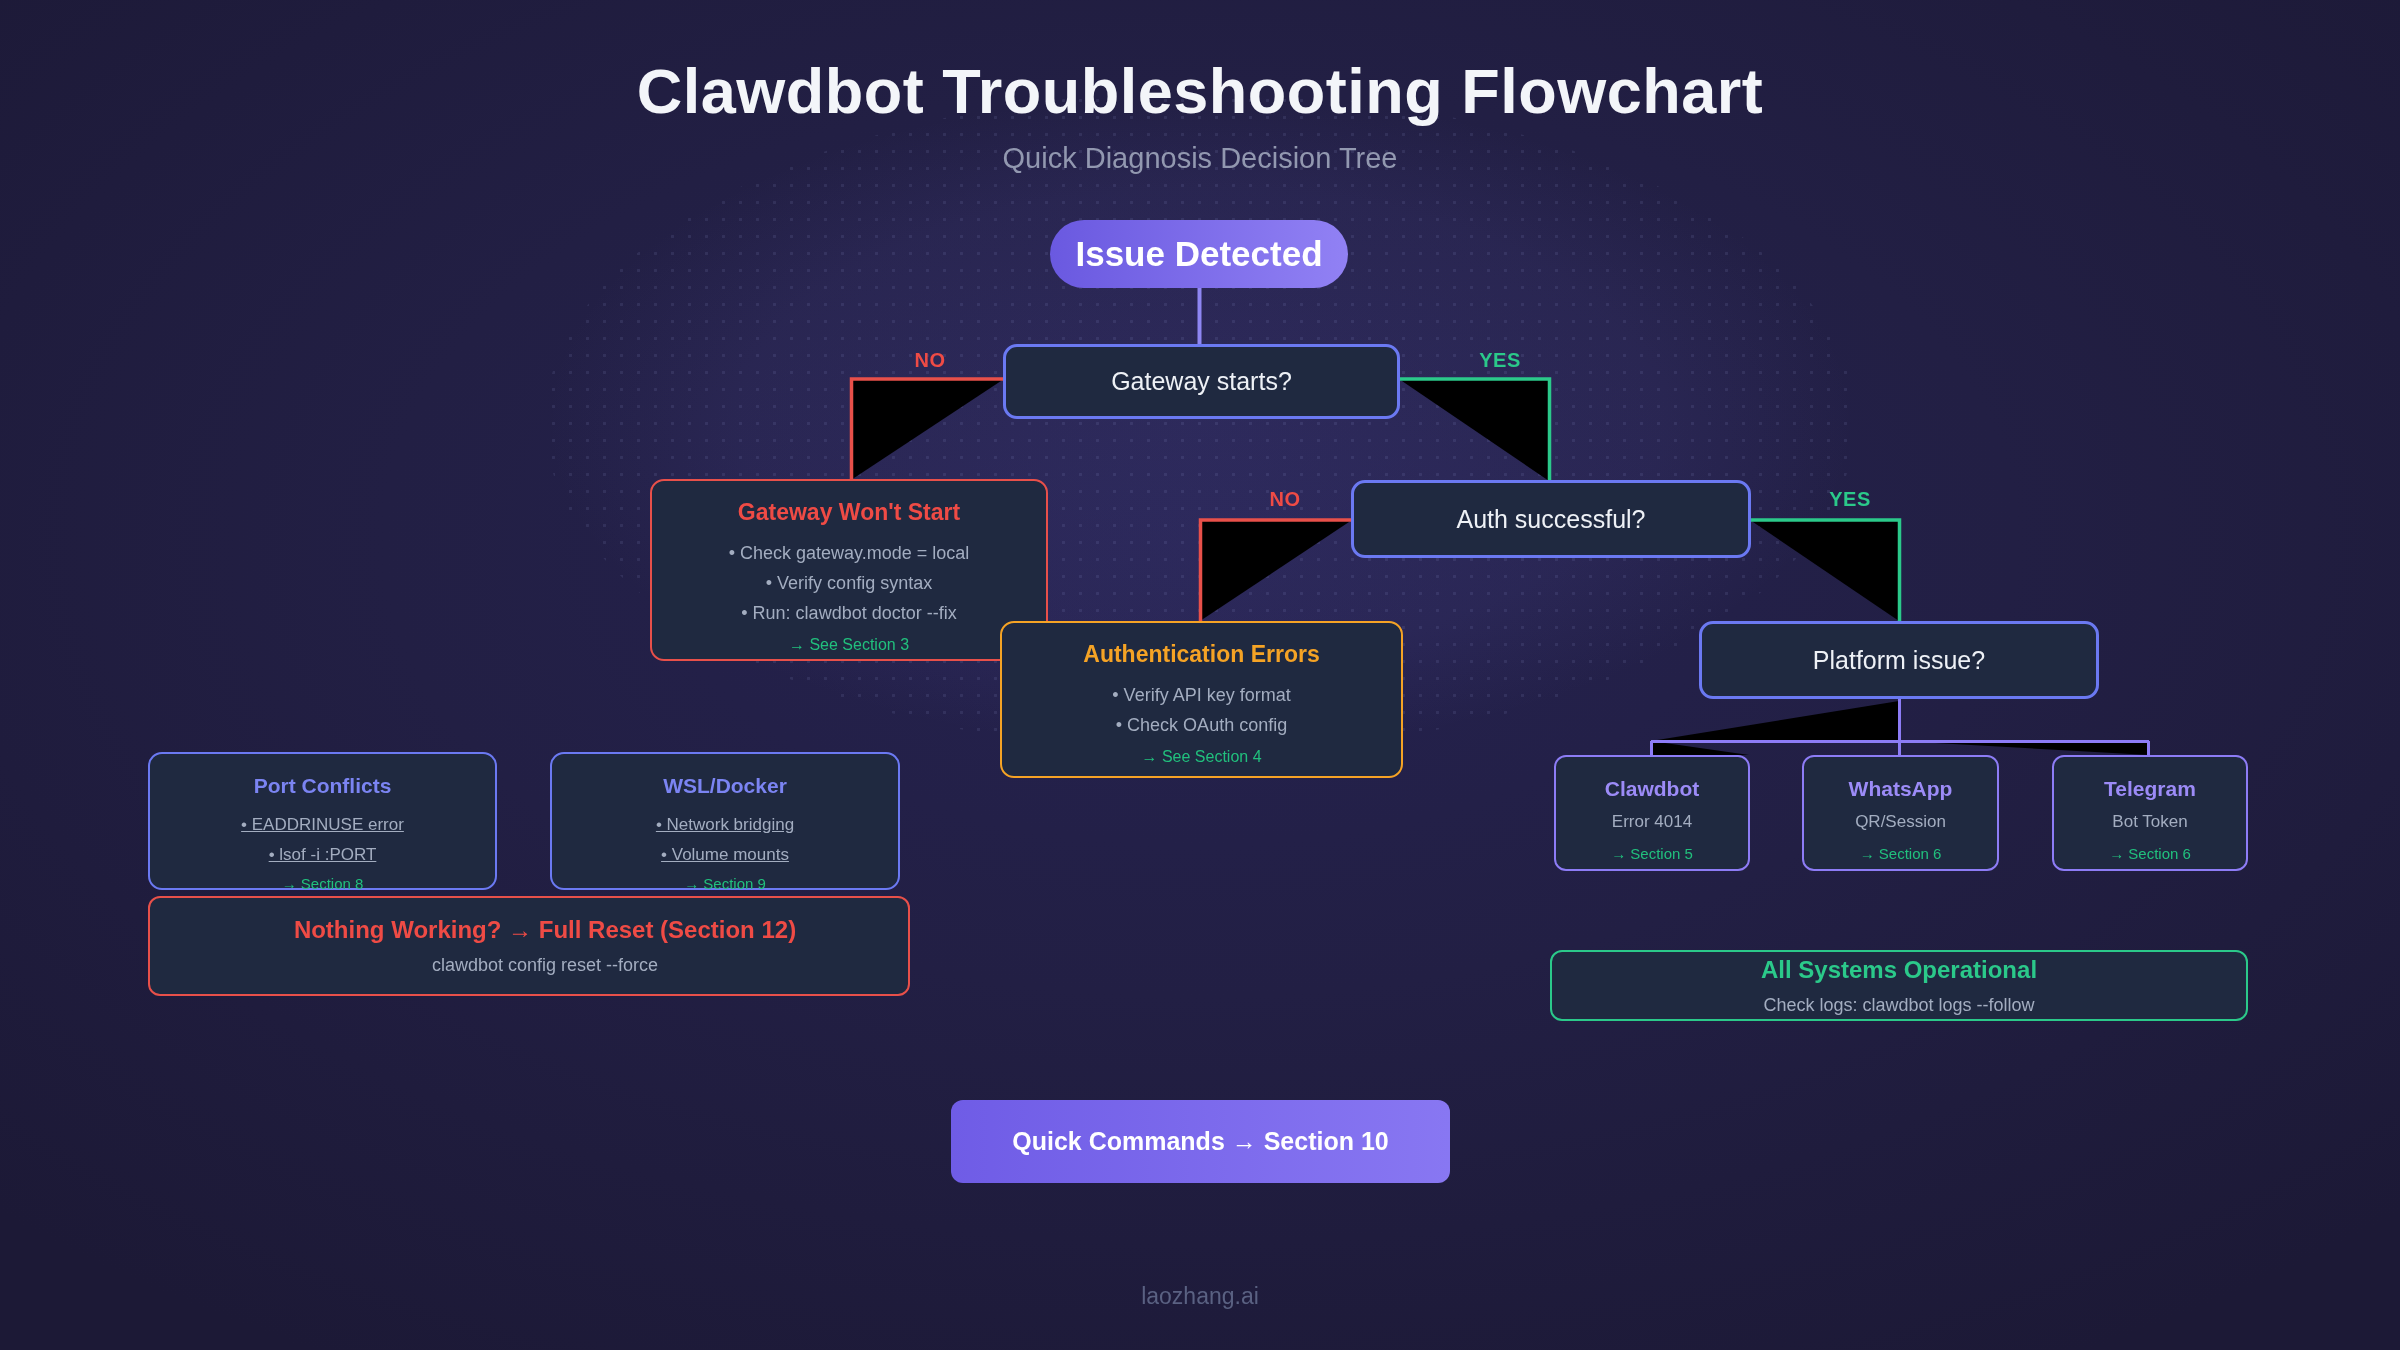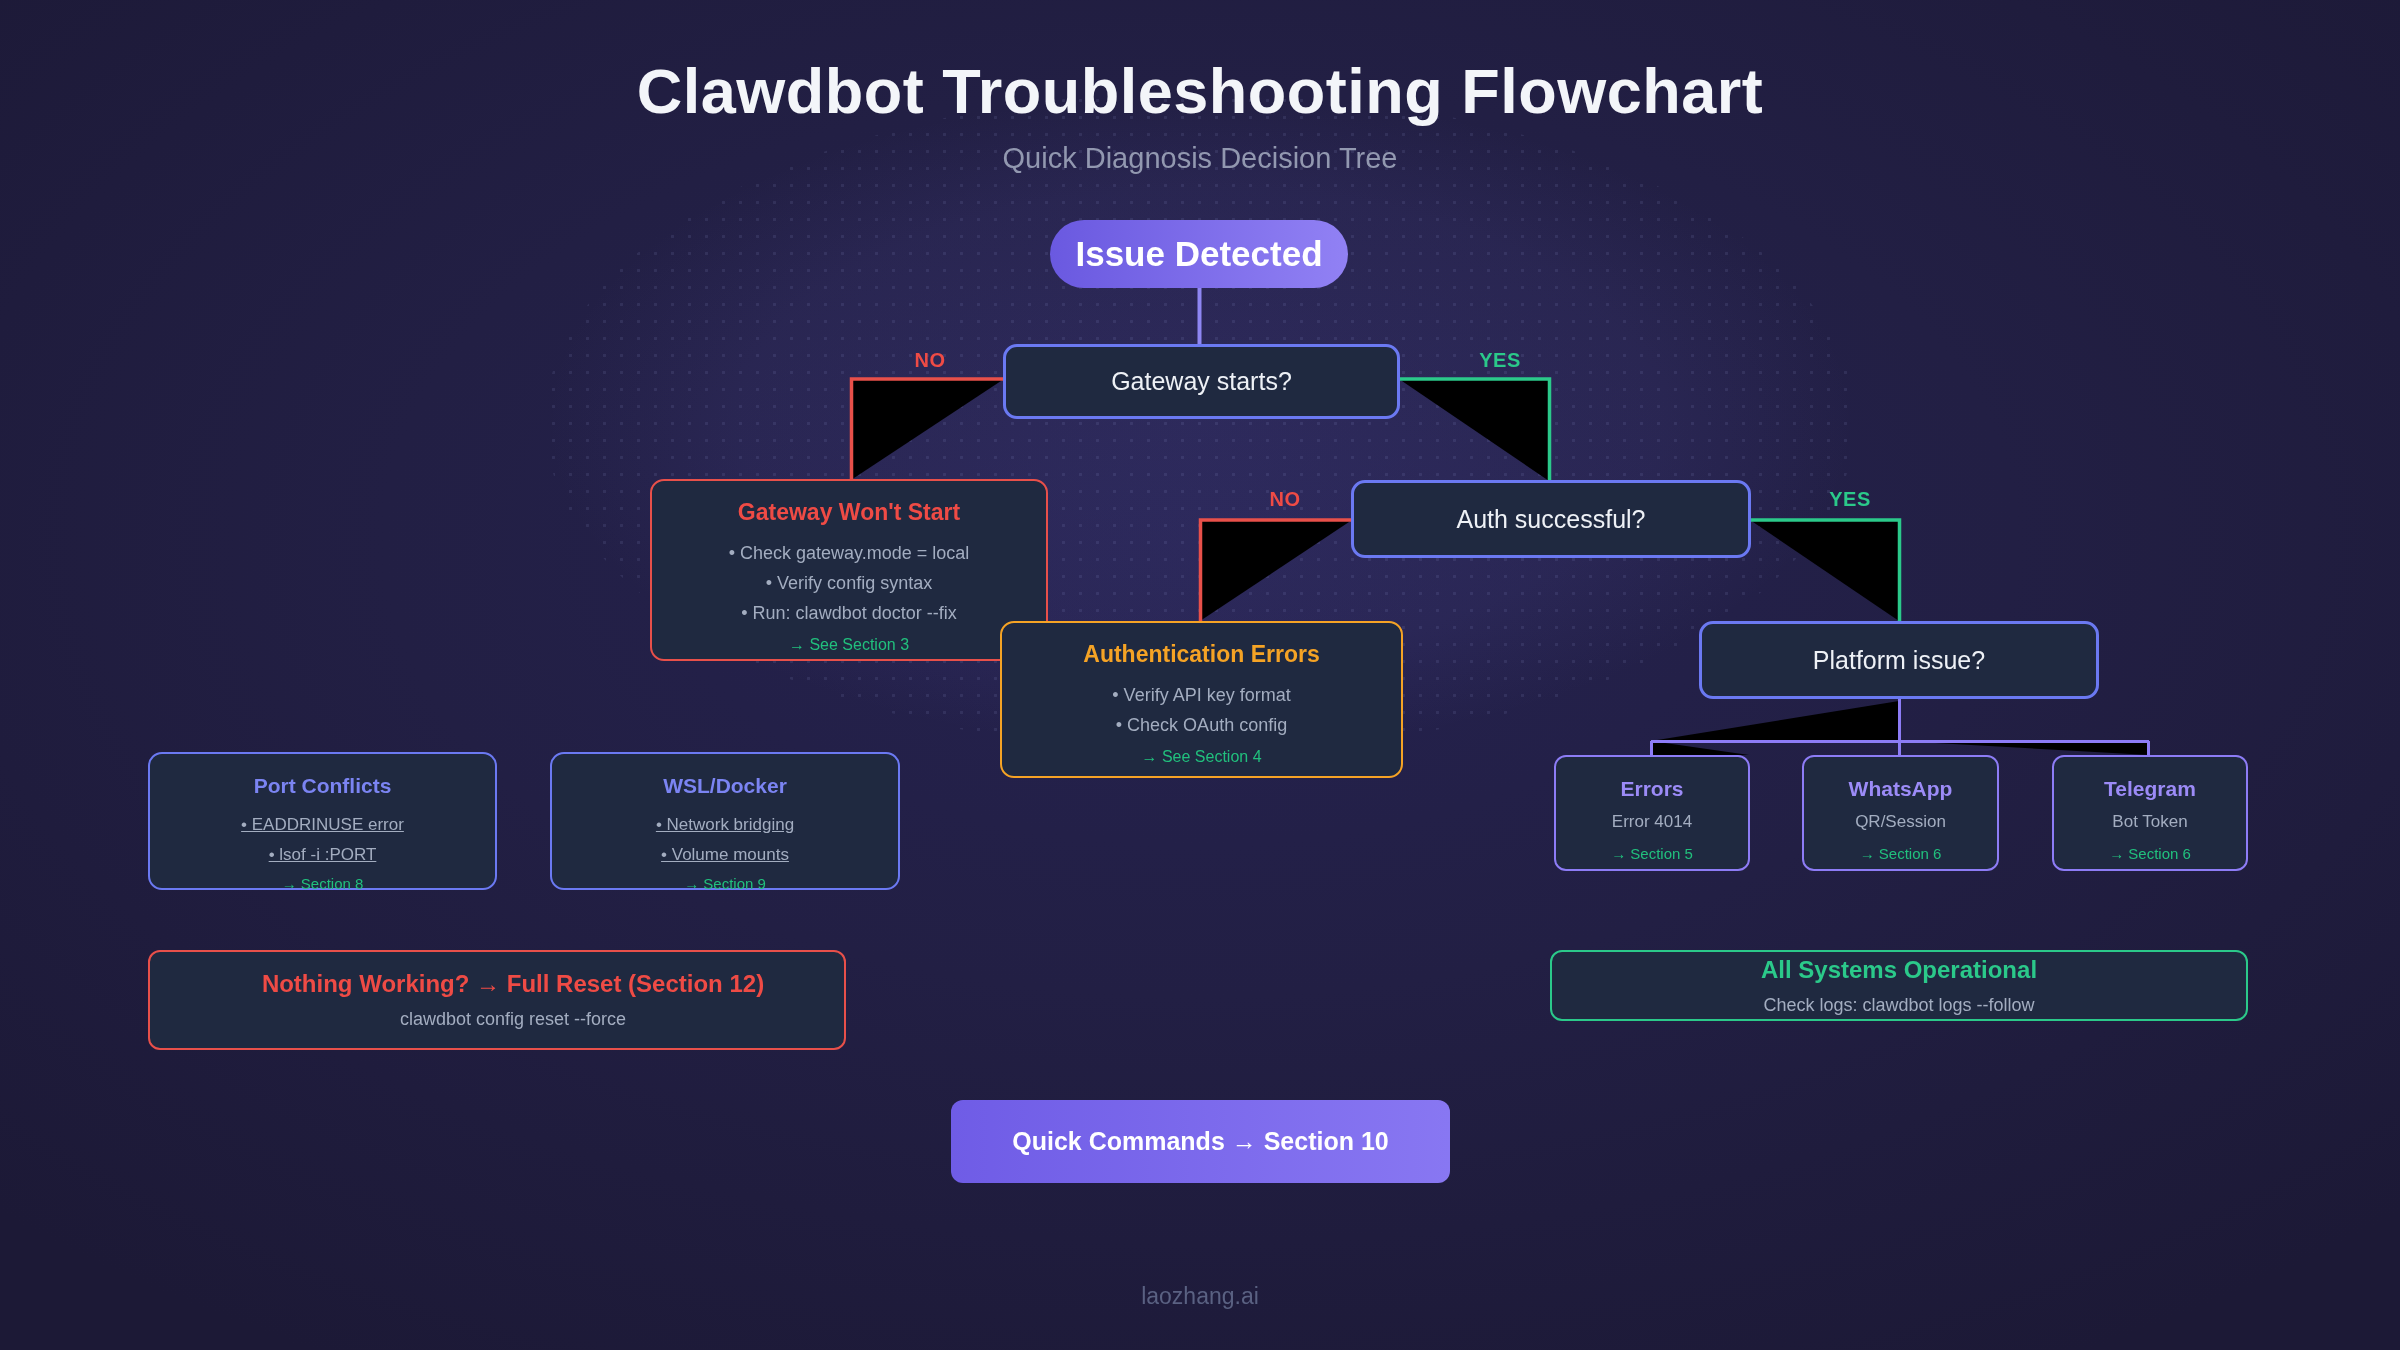--- a/index.html
+++ b/index.html
@@ -134,21 +134,21 @@
       <div>• Check OAuth config</div>
     </div>
     <div class="link">→ See Section 4</div>
   </div>
 
   <div class="node question" style="left:1699px;top:621px;width:400px;height:78px;">
     <span>Platform issue?</span>
   </div>
 
   <div class="node platform purplebox" style="left:1554px;top:755px;width:196px;height:116px;">
-    <div class="box-title">Errors</div>
+    <div class="box-title">Clawdbot</div>
     <div class="sub">Error 4014</div>
     <div class="link">→ Section 5</div>
   </div>
 
   <div class="node platform purplebox" style="left:1802px;top:755px;width:197px;height:116px;">
     <div class="box-title">WhatsApp</div>
     <div class="sub">QR/Session</div>
     <div class="link">→ Section 6</div>
   </div>
 
@@ -169,21 +169,21 @@
 
   <div class="node side bluebox" style="left:550px;top:752px;width:350px;height:138px;">
     <div class="box-title">WSL/Docker</div>
     <div class="items">
       <div>• Network bridging</div>
       <div>• Volume mounts</div>
     </div>
     <div class="link">→ Section 9</div>
   </div>
 
-  <div class="node banner danger" style="left:148px;top:950px;width:698px;height:100px;padding-left:32px;">
+  <div class="node banner danger" style="left:148px;top:896px;width:762px;height:100px;padding-left:32px;">
     <div class="box-title red-text">Nothing Working? → Full Reset (Section 12)</div>
     <div class="sub">clawdbot config reset --force</div>
   </div>
 
   <div class="node banner successbox" style="left:1550px;top:950px;width:698px;height:71px;">
     <div class="box-title" style="color:#2bc98a;">All Systems Operational</div>
     <div class="sub">Check logs: clawdbot logs --follow</div>
   </div>
 
   <div class="quick-btn">Quick Commands → Section 10</div>

